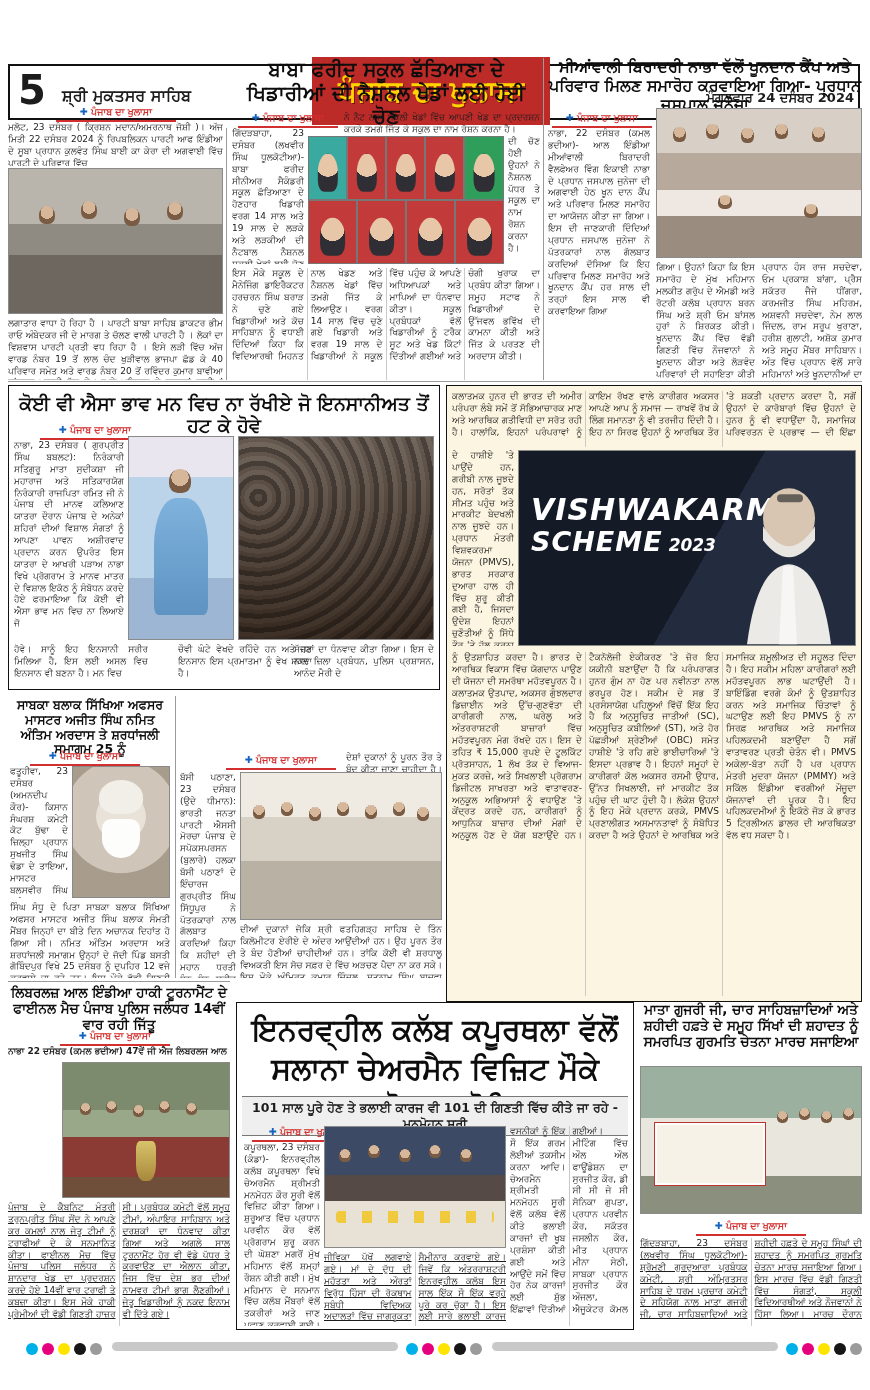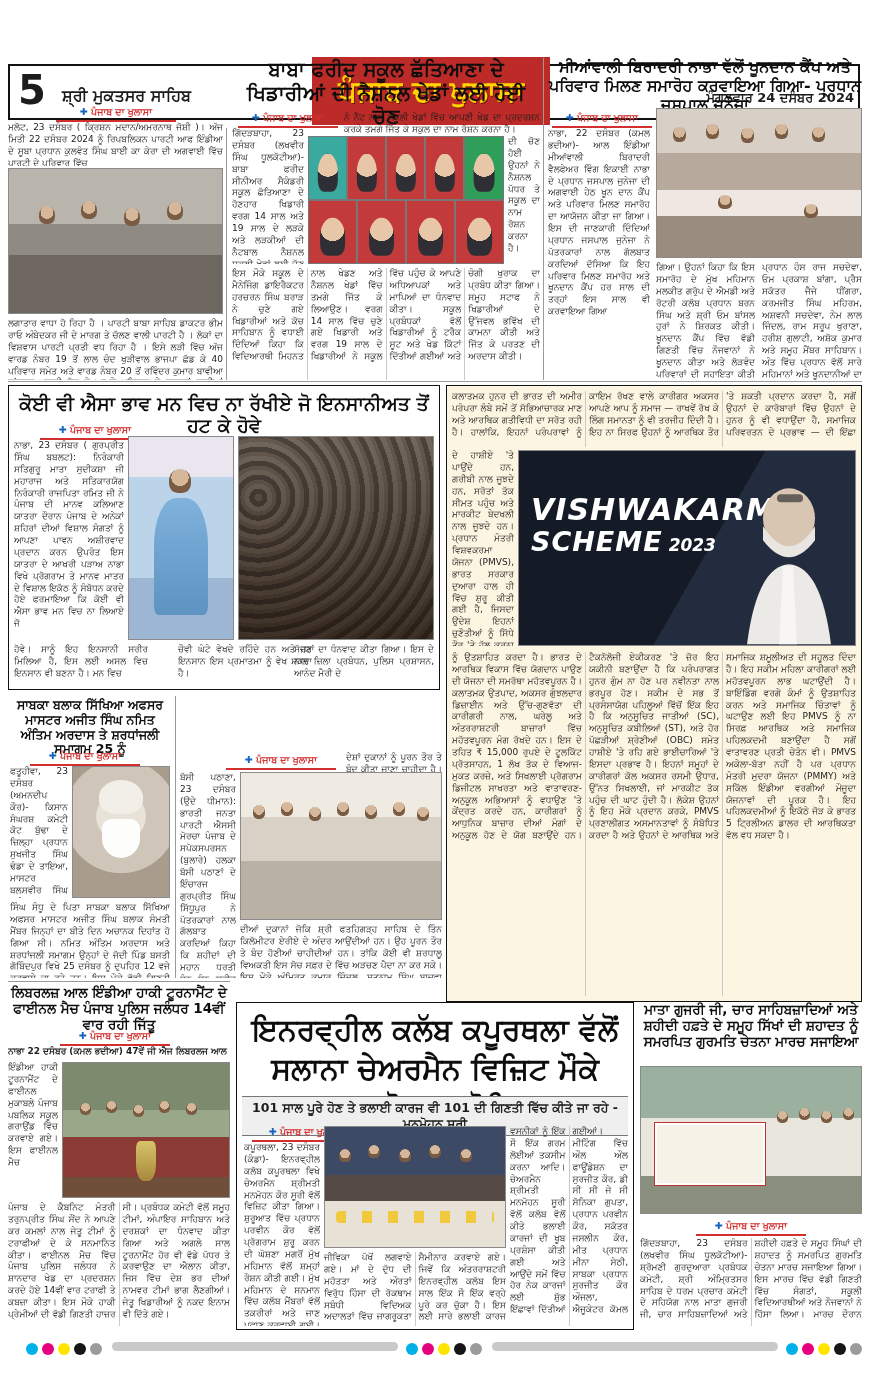--- a/index.html
+++ b/index.html
@@ -25,21 +25,21 @@
   .hl-i{font-size:30px;line-height:1.3;}
   .hl-j{font-size:13.5px;}
   .subhead{font-size:12.5px;font-weight:bold;text-align:center;background:#efefef;
            border-top:1px solid #777;border-bottom:1px solid #777;padding:3px 2px;}
   
   .tagline{font-size:9.5px;font-weight:bold;color:#d32f2f;text-align:center;
            border-bottom:2px solid #d32f2f;padding-bottom:2px;white-space:nowrap;overflow:hidden;}
   .tagline .plus{color:#1565c0;margin-right:3px;}
   
   .bt{font-size:9px;line-height:1.32;text-align:justify;overflow:hidden;word-break:break-word;}
-  .bt2{column-count:2;column-gap:7px;column-rule:1px solid #c9c9c9;}
+  .bt2{column-count:2;column-gap:7px;column-rule:1px solid #c9c9c9;text-decoration:underline;}
   .bt3{column-count:3;column-gap:7px;column-rule:1px solid #c9c9c9;}
   .bt4{column-count:4;column-gap:7px;column-rule:1px solid #c9c9c9;}
   .dateline{font-weight:bold;}
   
   .ph{border:1px solid #8a8a8a;overflow:hidden;}
   .ph-groupwall{background:linear-gradient(180deg,#b9b4ac 0 38%,#8f8a82 38% 60%,#6d675f 60% 100%);}
   .ph-blood{background:linear-gradient(180deg,#d8cfc6 0 30%,#b7a99c 30% 55%,#efe8e2 55% 72%,#9a8d80 72% 100%);}
   .ph-mata{background:linear-gradient(180deg,#e9e6f0 0 20%,#bcd4ea 20% 70%,#9db6d4 70% 100%);}
   .ph-crowd{background:
      repeating-radial-gradient(circle at 10% 30%, #7d6a5c 0 4px, #5d4f45 4px 9px, #8d7b6c 9px 14px),
@@ -202,21 +202,20 @@
     <div class="head-dot" style="left:88%;top:23%;width:12px;height:14px;"></div>
   </div>
   <div class="abs bt" style="left:240px;top:924px;width:202px;height:54px;">ਦੀਆਂ ਦੁਕਾਨਾਂ ਜੋਕਿ ਸ਼੍ਰੀ ਫਤਹਿਗੜ੍ਹ ਸਾਹਿਬ ਦੇ ਤਿੰਨ ਕਿਲੋਮੀਟਰ ਏਰੀਏ ਦੇ ਅੰਦਰ ਆਉਂਦੀਆਂ ਹਨ। ਉਹ ਪੂਰਨ ਤੌਰ ਤੇ ਬੰਦ ਹੋਣੀਆਂ ਚਾਹੀਦੀਆਂ ਹਨ। ਤਾਂਕਿ ਕੋਈ ਵੀ ਸ਼ਰਧਾਲੂ ਵਿਅਕਤੀ ਇਸ ਸੋਚ ਸਫ਼ਰ ਦੇ ਵਿੱਚ ਅੜਚਣ ਪੈਦਾ ਨਾ ਕਰ ਸਕੇ। ਇਸ ਮੌਕੇ ਅੰਮ੍ਰਿਤ ਕੁਮਾਰ ਜਿੰਦਲ, ਸਤਨਾਮ ਸਿੰਘ ਬਾਜਵਾ ਆਗੂ, ਗੁਰਵਿੰਦਰ ਸਿੰਘ ਮੋਗਾ, ਬਹਾਦਰ ਸਿੰਘ, ਦਲੀਪ ਸਿੰਘ, ਰਛਪਾਲ ਸਿੰਘ, ਗੁਰਮੇਲ ਸਿੰਘ, ਰਾਜਪਾਲ ਸਿੰਘ, ਹਰਜੋਤ ਸਿੰਘ, ਜੋਗੇਸ਼ ਸਿੰਘ, ਗੁਰਕੁਟ ਸਿੰਘ, ਦਲਜੀਤ ਸਿੰਘ ਹਾਜ਼ਰ ਸਨ</div>
 
   <div class="abs hline" style="left:8px;top:981px;width:222px;"></div>
   <div class="abs hl hl-h" style="left:8px;top:985px;width:222px;height:42px;">ਲਿਬਰਲਜ਼ ਆਲ ਇੰਡੀਆ ਹਾਕੀ ਟੂਰਨਾਮੈਂਟ ਦੇ ਫਾਈਨਲ ਮੈਚ ਪੰਜਾਬ ਪੁਲਿਸ ਜਲੰਧਰ 14ਵੀਂ ਵਾਰ ਰਹੀ ਜਿੱਤੂ</div>
   <div class="abs tagline" style="left:60px;top:1030px;width:110px;">
     <span class="plus">✚</span><span>ਪੰਜਾਬ ਦਾ ਖੁਲਾਸਾ</span>
   </div>
   <div class="abs bt dateline" style="left:8px;top:1046px;width:222px;height:14px;">ਨਾਭਾ 22 ਦਸੰਬਰ (ਕਮਲ ਭਦੀਆ) 47ਵੇਂ ਜੀ ਐਜ ਲਿਬਰਲਜ ਆਲ</div>
-  <div class="abs bt" style="left:8px;top:1062px;width:50px;height:136px;">ਇੰਡੀਆ ਹਾਕੀ ਟੂਰਨਾਮੈਂਟ ਦੇ ਫਾਈਨਲ ਮੁਕਾਬਲੇ ਪੰਜਾਬ ਪਬਲਿਕ ਸਕੂਲ ਗਰਾਉਂਡ ਵਿੱਚ ਕਰਵਾਏ ਗਏ। ਇਸ ਫਾਈਨਲ ਮੈਚ</div>
   <div class="abs ph ph-hockey" style="left:62px;top:1062px;width:168px;height:136px;">
     <div class="head-dot" style="left:10%;top:30%;width:11px;height:12px;"></div>
     <div class="head-dot" style="left:26%;top:28%;width:11px;height:12px;"></div>
     <div class="head-dot" style="left:42%;top:31%;width:11px;height:12px;"></div>
     <div class="head-dot" style="left:58%;top:28%;width:11px;height:12px;"></div>
     <div class="head-dot" style="left:74%;top:30%;width:11px;height:12px;"></div>
     <div style="position:absolute;left:44%;top:58%;width:12%;height:30%;background:linear-gradient(180deg,#d8c36a,#a8883c);border-radius:20% 20% 40% 40%;"></div>
   </div>
   <div class="abs bt bt2" style="left:8px;top:1202px;width:222px;height:124px;">ਪੰਜਾਬ ਦੇ ਕੈਬਨਿਟ ਮੰਤਰੀ ਤਰੁਨਪ੍ਰੀਤ ਸਿੰਘ ਸੌਂਦ ਨੇ ਆਪਣੇ ਕਰ ਕਮਲਾਂ ਨਾਲ ਜੇਤੂ ਟੀਮਾਂ ਨੂੰ ਟਰਾਫੀਆਂ ਦੇ ਕੇ ਸਨਮਾਨਿਤ ਕੀਤਾ। ਫਾਈਨਲ ਮੈਚ ਵਿੱਚ ਪੰਜਾਬ ਪੁਲਿਸ ਜਲੰਧਰ ਨੇ ਸ਼ਾਨਦਾਰ ਖੇਡ ਦਾ ਪ੍ਰਦਰਸ਼ਨ ਕਰਦੇ ਹੋਏ 14ਵੀਂ ਵਾਰ ਟਰਾਫੀ ਤੇ ਕਬਜ਼ਾ ਕੀਤਾ। ਇਸ ਮੌਕੇ ਹਾਕੀ ਪ੍ਰੇਮੀਆਂ ਦੀ ਵੱਡੀ ਗਿਣਤੀ ਹਾਜ਼ਰ ਸੀ। ਪ੍ਰਬੰਧਕ ਕਮੇਟੀ ਵੱਲੋਂ ਸਮੂਹ ਟੀਮਾਂ, ਅੰਪਾਇਰ ਸਾਹਿਬਾਨ ਅਤੇ ਦਰਸ਼ਕਾਂ ਦਾ ਧੰਨਵਾਦ ਕੀਤਾ ਗਿਆ ਅਤੇ ਅਗਲੇ ਸਾਲ ਟੂਰਨਾਮੈਂਟ ਹੋਰ ਵੀ ਵੱਡੇ ਪੱਧਰ ਤੇ ਕਰਵਾਉਣ ਦਾ ਐਲਾਨ ਕੀਤਾ, ਜਿਸ ਵਿੱਚ ਦੇਸ਼ ਭਰ ਦੀਆਂ ਨਾਮਵਰ ਟੀਮਾਂ ਭਾਗ ਲੈਣਗੀਆਂ। ਜੇਤੂ ਖਿਡਾਰੀਆਂ ਨੂੰ ਨਕਦ ਇਨਾਮ ਵੀ ਦਿੱਤੇ ਗਏ।</div>
 

